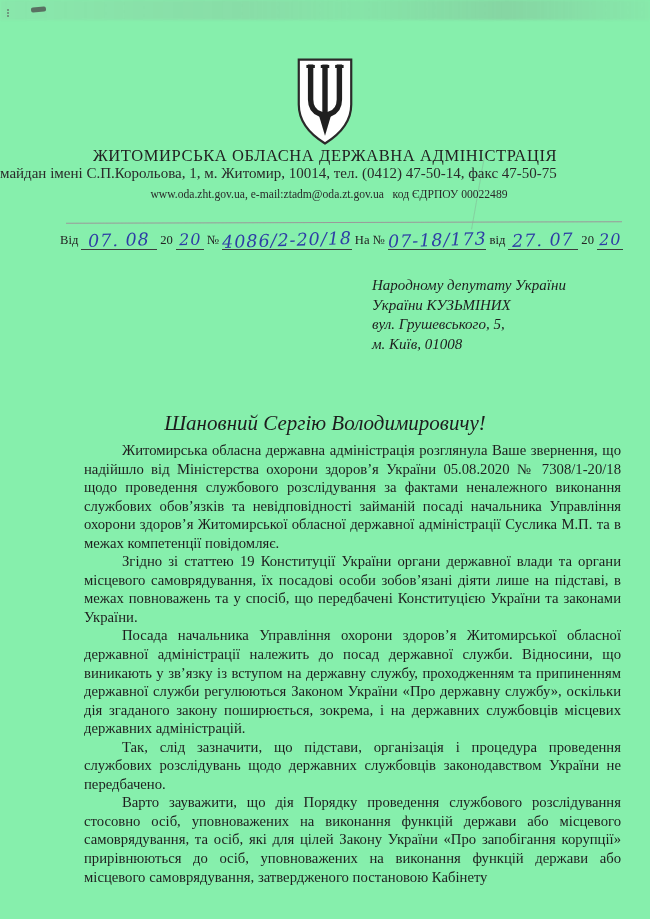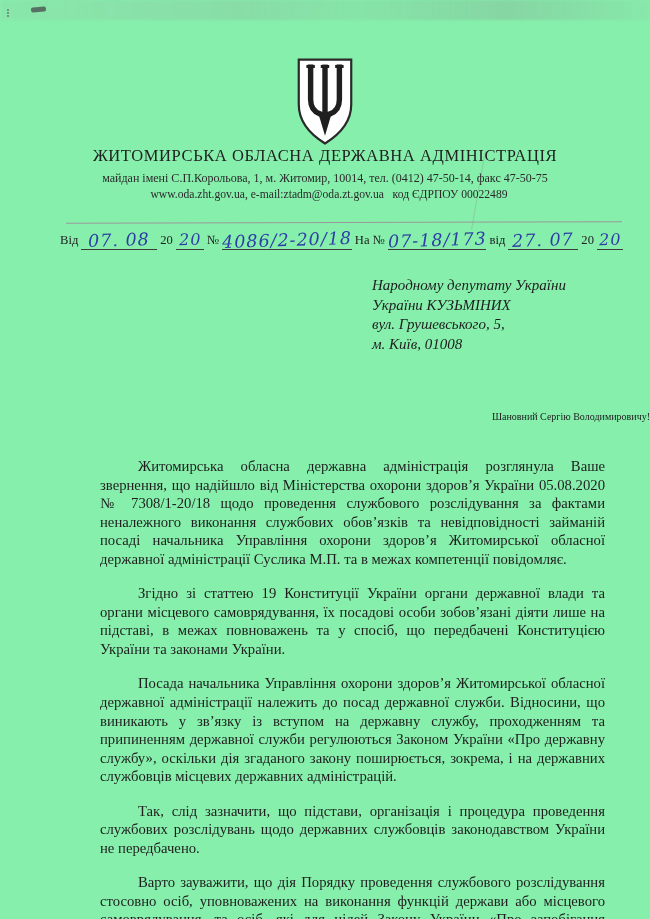--- a/index.html
+++ b/index.html
@@ -36,22 +36,22 @@
     background:rgba(130,130,130,.28);transform:rotate(10deg);
   }
   
   .emblem-wrap{position:absolute;top:57px;left:0;right:0;text-align:center;}
   .org-title{
     position:absolute;top:146px;left:0;right:0;
     text-align:center;font-size:16.5px;letter-spacing:.6px;
     color:#222;white-space:nowrap;
   }
   .org-addr{
-    position:absolute;top:171px;left:0;right:0;
-    text-align:center;font-size:12px;color:#2a2a2a;white-space:nowrap;
+    position:absolute;top:165px;left:0;right:0;
+    text-align:left;font-size:15px;color:#2a2a2a;white-space:nowrap;
   }
   .org-contact{
     position:absolute;top:188px;left:8px;right:0;
     text-align:center;font-size:11.6px;color:#2a2a2a;white-space:pre-wrap;
   }
   .rule{
     position:absolute;top:222px;left:66px;right:28px;height:0;
     border-top:1.2px solid #9a9a9a;transform:rotate(-.15deg);
   }
   
@@ -75,29 +75,29 @@
   .hand.small{font-size:16px;}
   
   .recipient{
     position:absolute;top:276px;left:372px;
     font-size:15px;line-height:19.5px;color:#1d1d1d;font-style:italic;
   }
   
   .subject{position:absolute;top:376px;left:84px;font-size:15px;}
   .salutation{
     position:absolute;top:411px;left:0;right:0;
-    text-align:right;font-size:10px;
+    text-align:center;font-size:21px;font-style:italic;
   }
   
   .body-text{
     position:absolute;top:441px;left:84px;width:537px;
     font-size:14.7px;line-height:18.55px;text-align:justify;
     color:#1e1e1e;
   }
-  .body-text p{margin:16px;text-indent:38px;}
+  .body-text p{margin:0;text-indent:38px;}
 </style>
 </head>
 <body>
 
 <div class="page">
 
   <div class="scan-band"></div>
   <div class="speck"></div>
   <div class="speck-dots"></div>
   <div class="scratch"></div>

